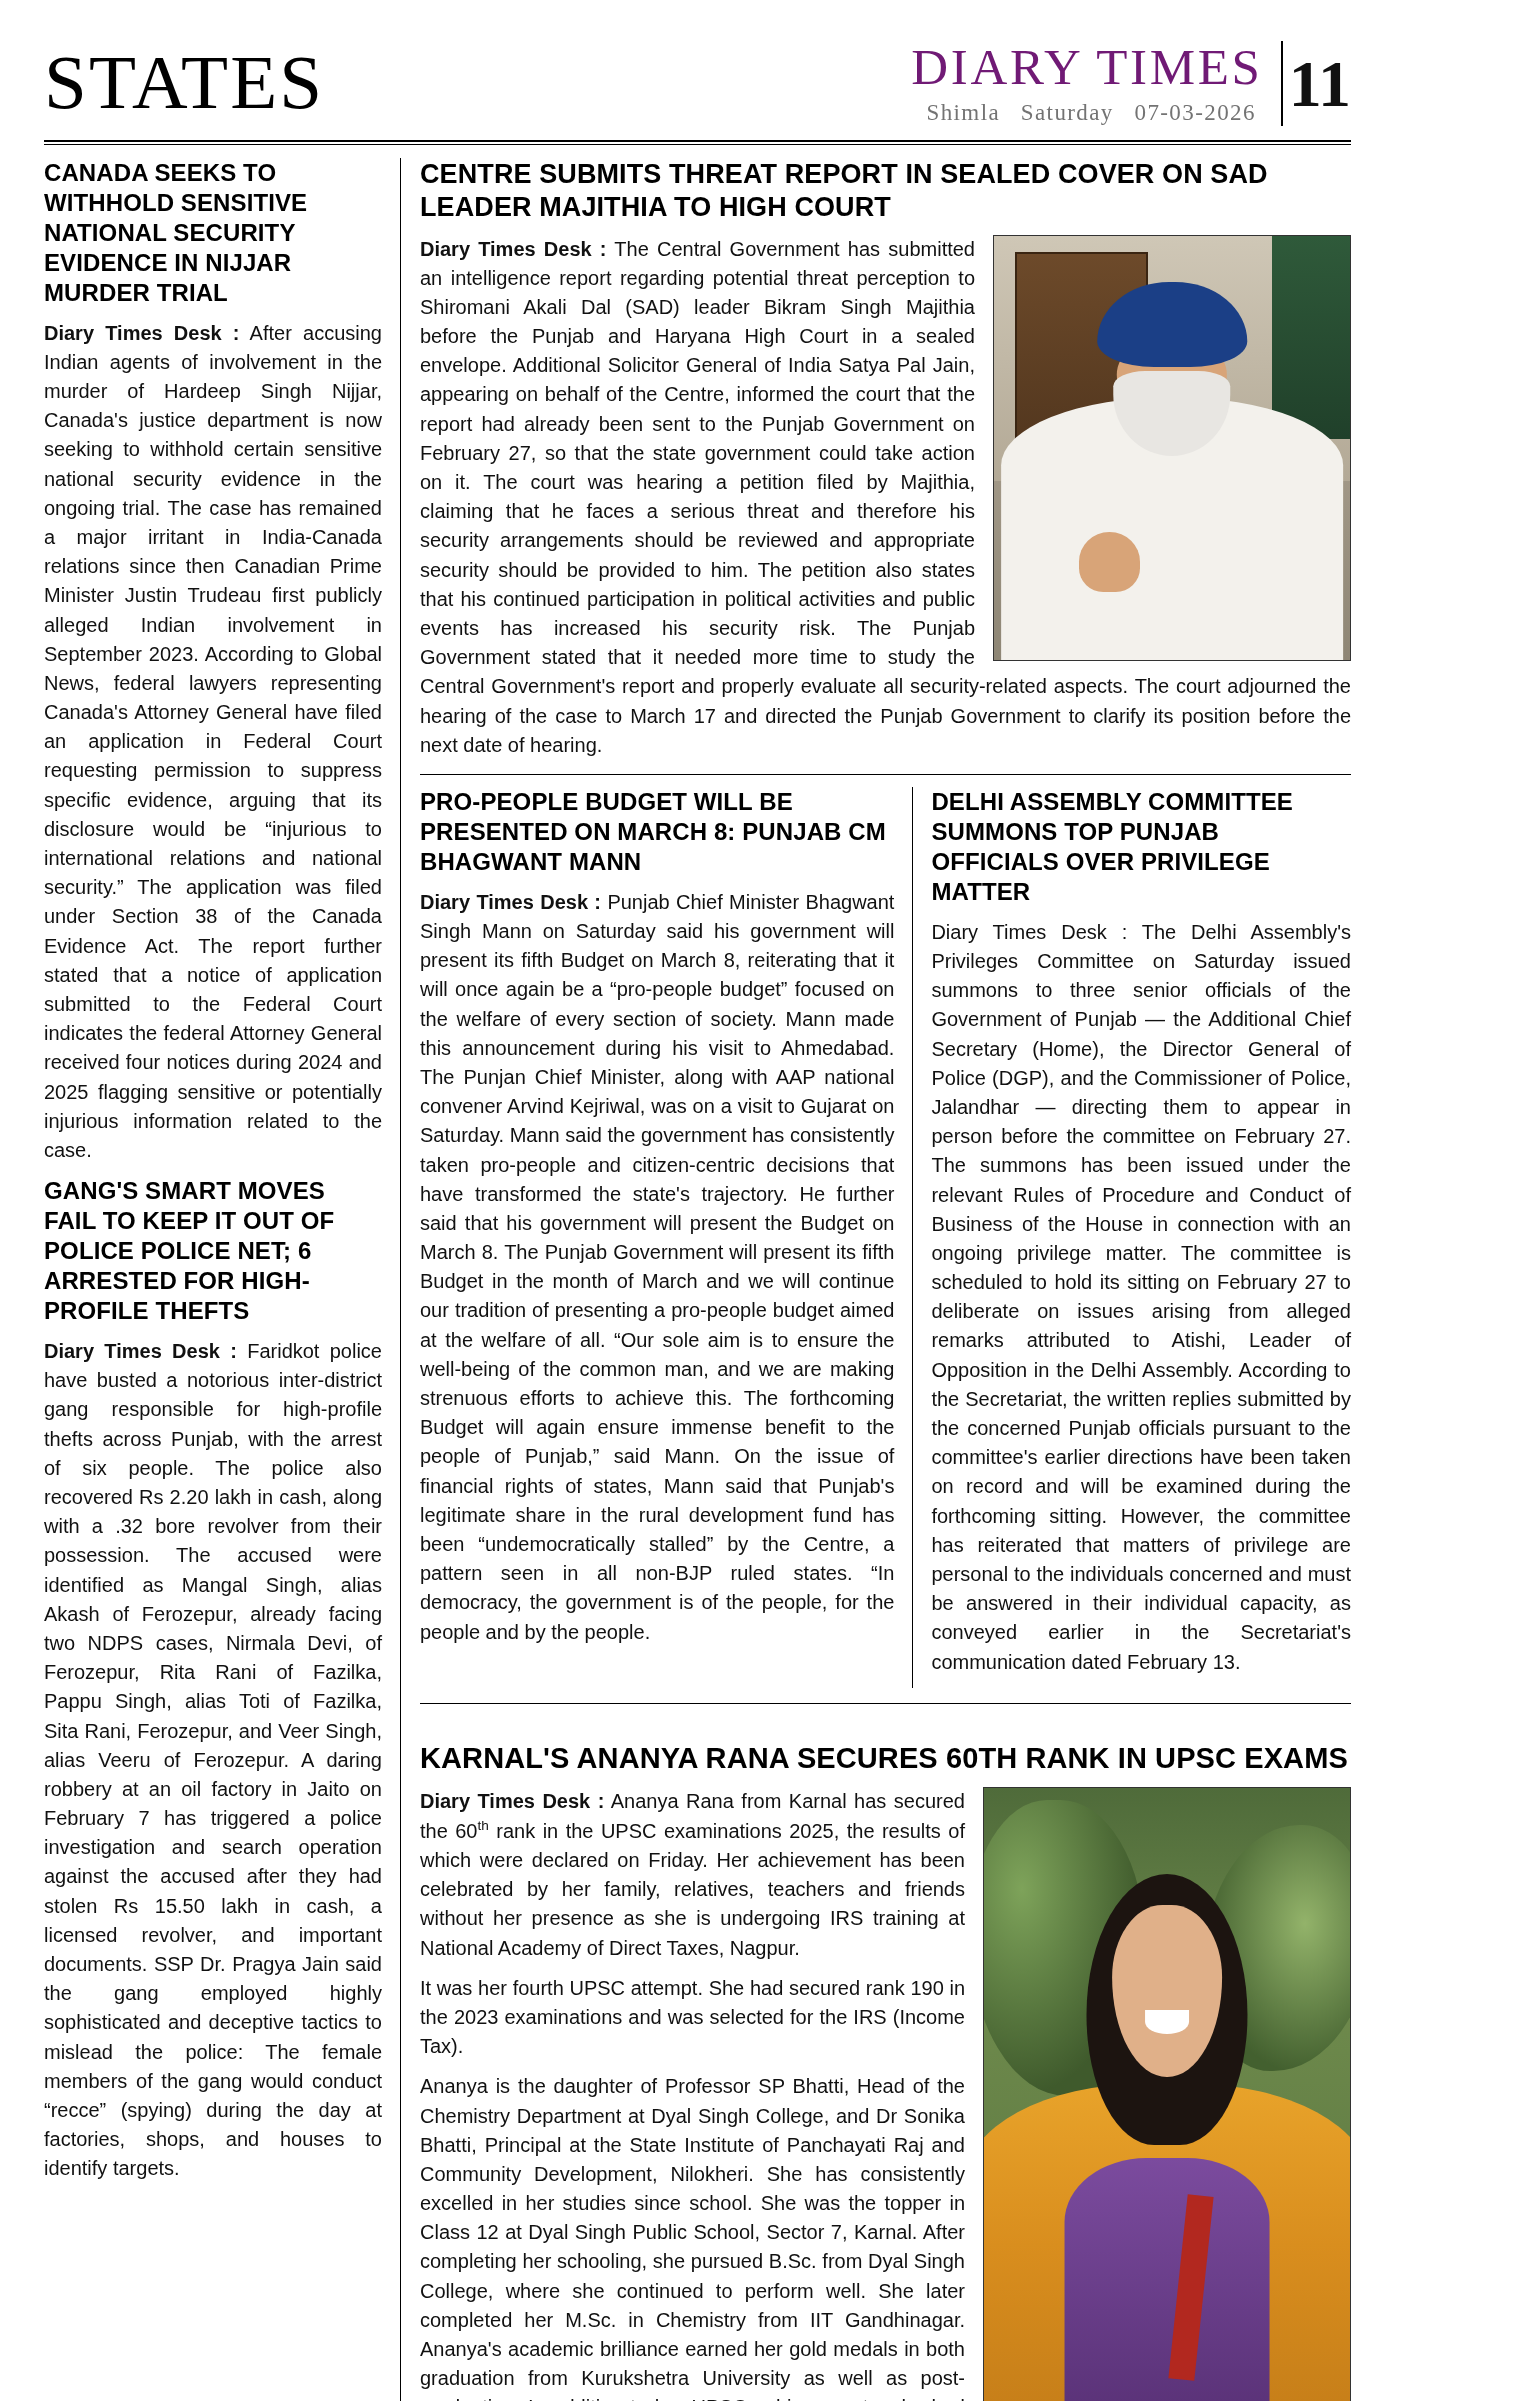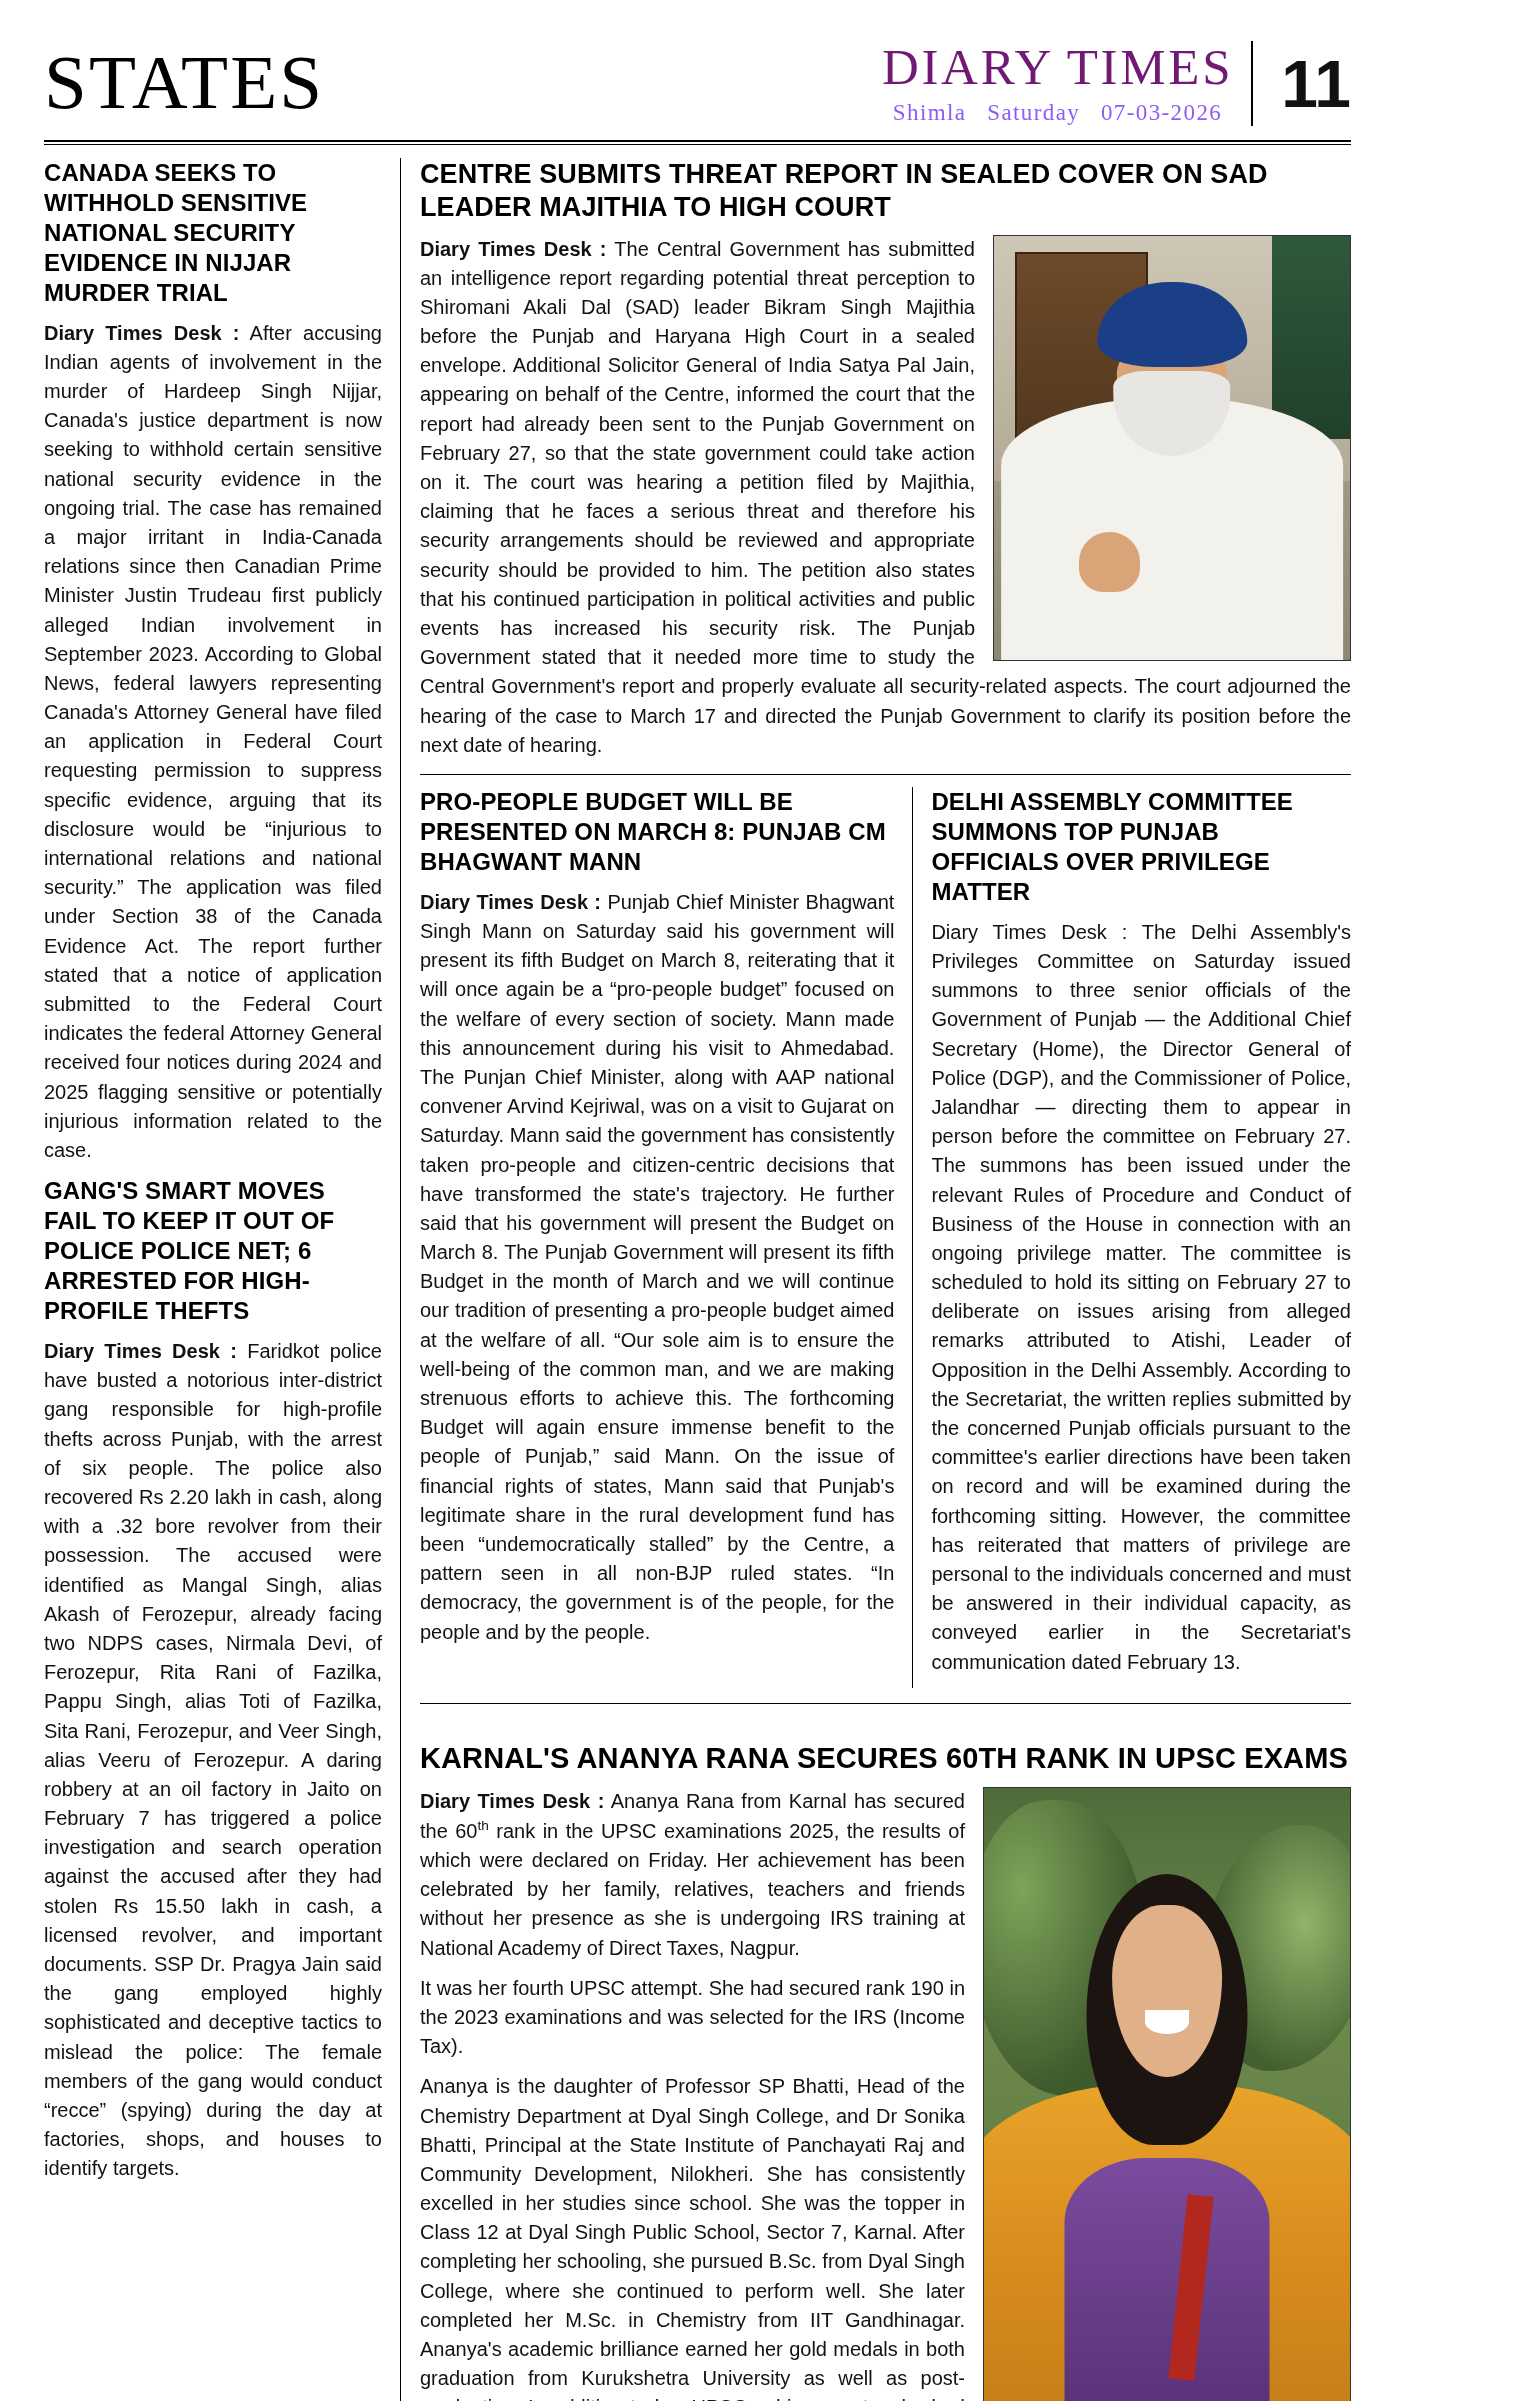--- a/index.html
+++ b/index.html
@@ -51,30 +51,31 @@
     font-size: 51px;
     letter-spacing: 2.7px;
     line-height: 1.05;
     color: #701a75;
   }
   .paper-meta {
     font-family: "Liberation Serif", serif;
     font-size: 23px;
     letter-spacing: 1.4px;
     margin-top: 5.5px;
-    color: #8b5cf6;
+    color: #737373;
+    text-align: right;
   }
   .paper-meta span { margin: 0 6.8px; }
   .page-number {
-    font-family: Liberation Sans, sans-serif;
+    font-family: Liberation Serif, serif;
     font-size: 66px;
     font-weight: 700;
     line-height: 1;
     border-left: 2.1px solid #000;
-    padding-left: 28px;
+    padding-left: 6px;
     display: flex;
     align-items: center;
   }
   .rule-thick {
     border-top: 2.7px solid #000;
     margin-top: 6.8px;
   }
   .rule-thin {
     border-top: 1.4px solid #000;
     margin-top: 2.7px;

